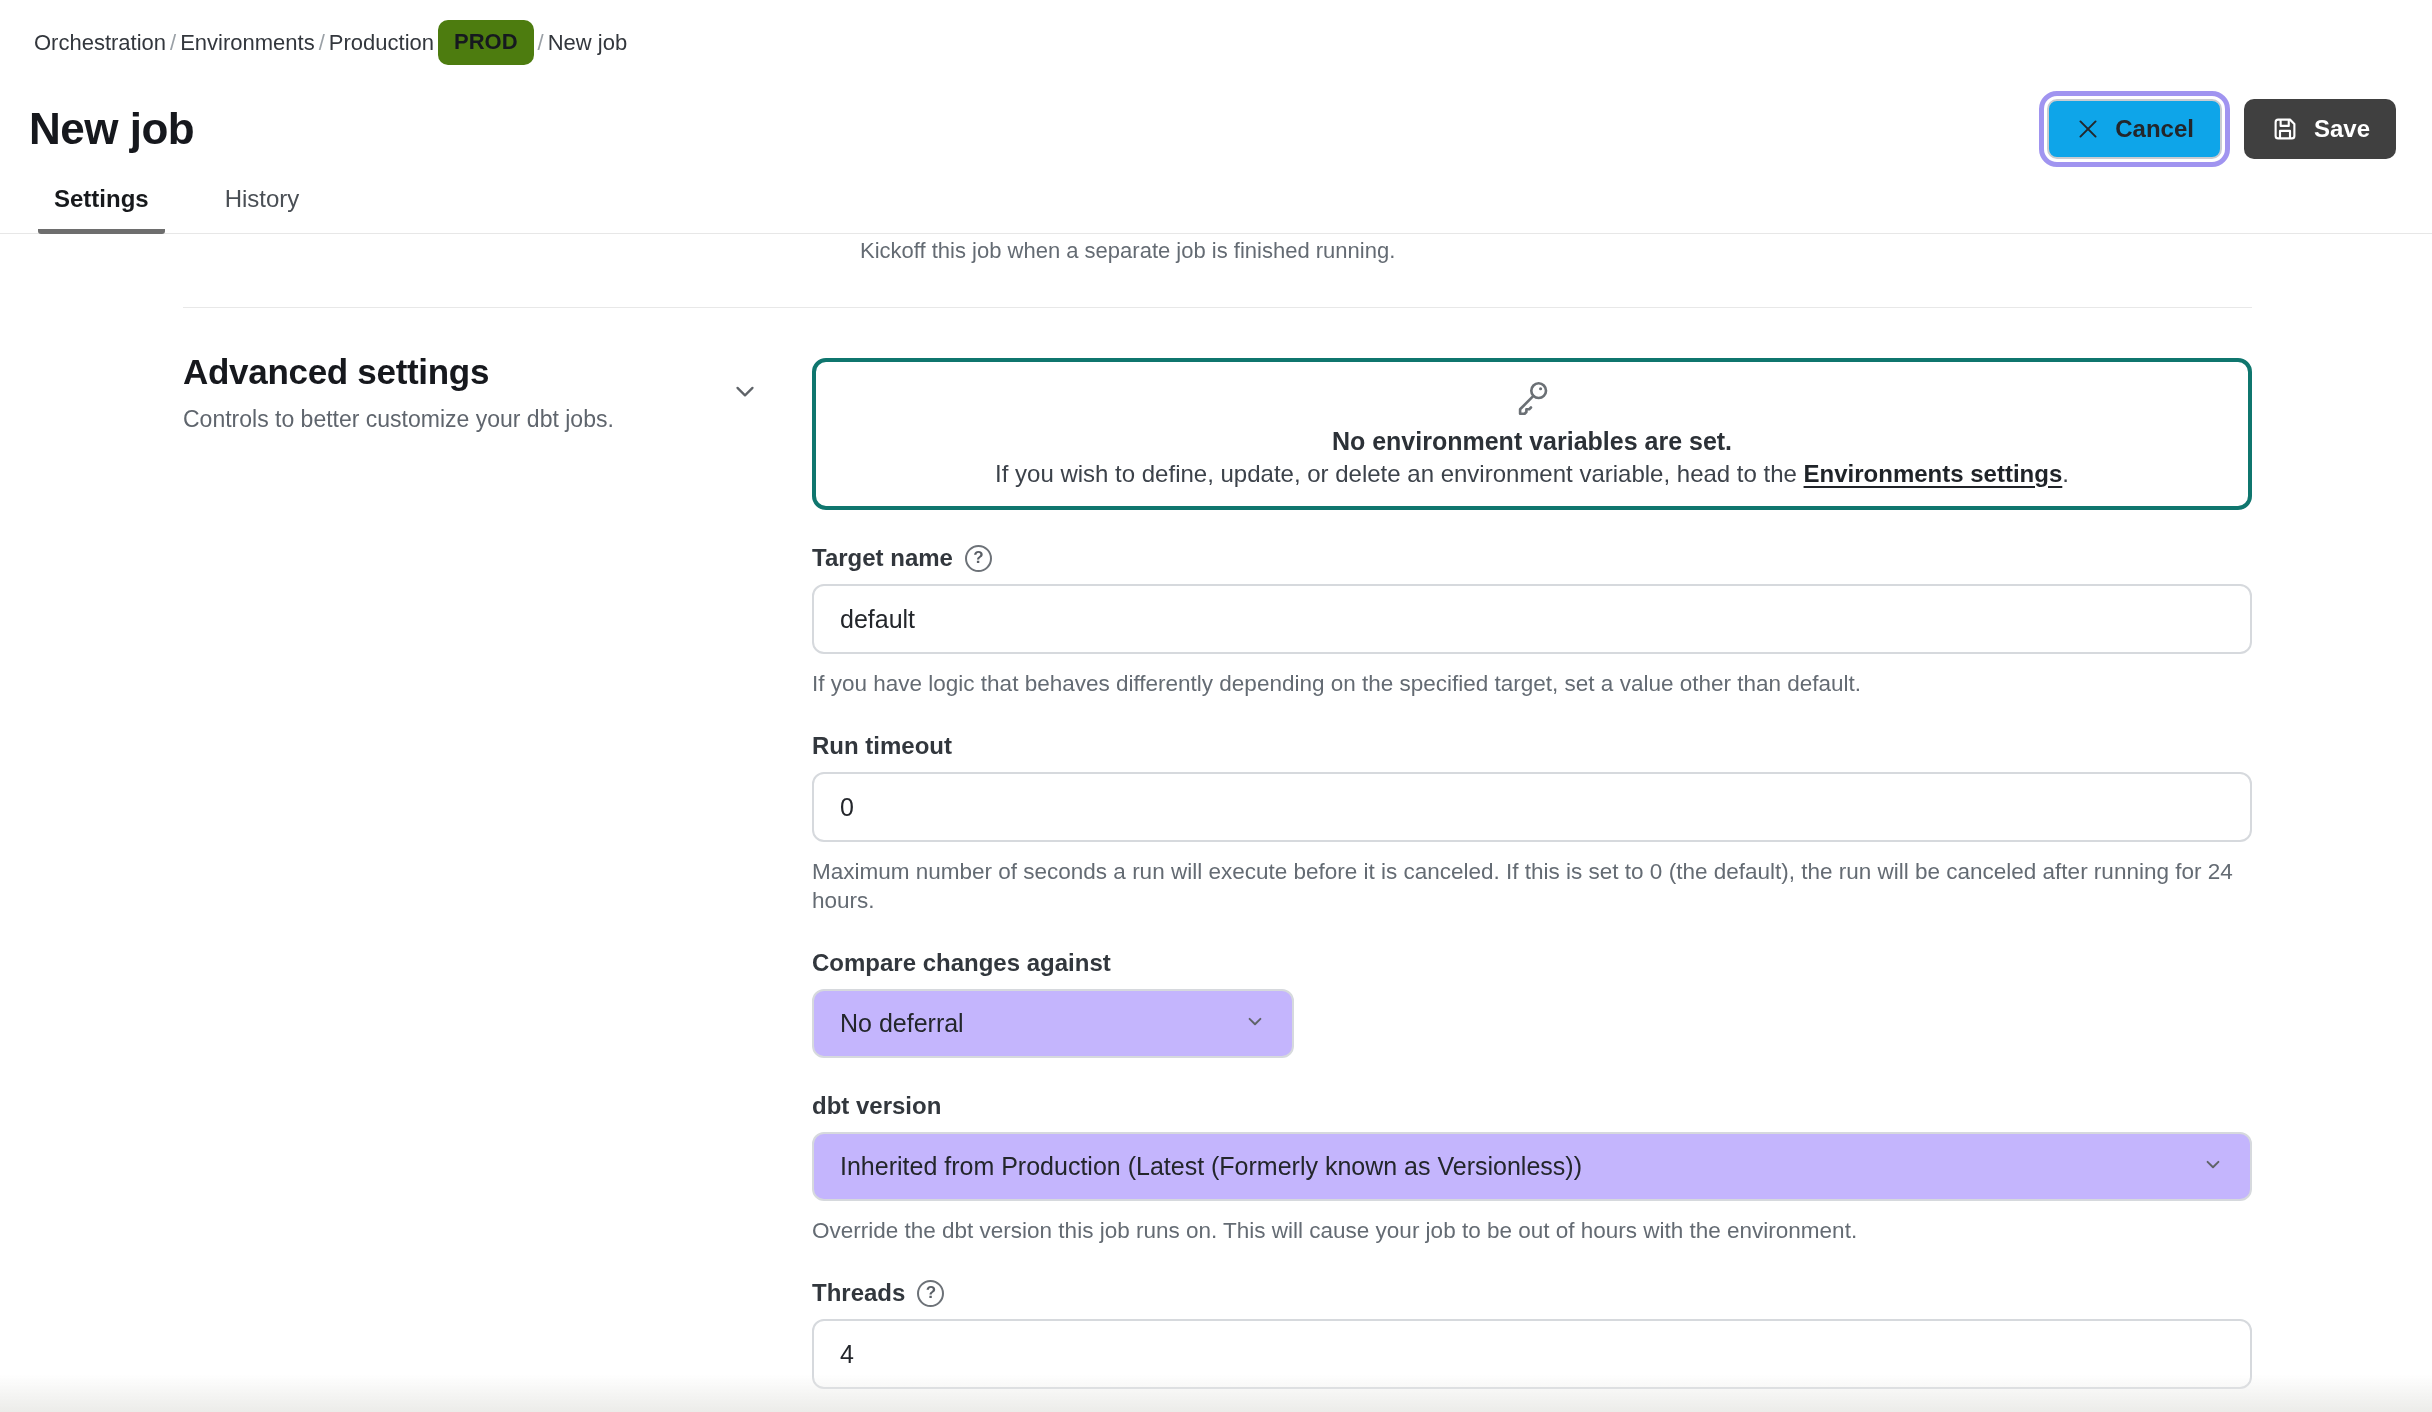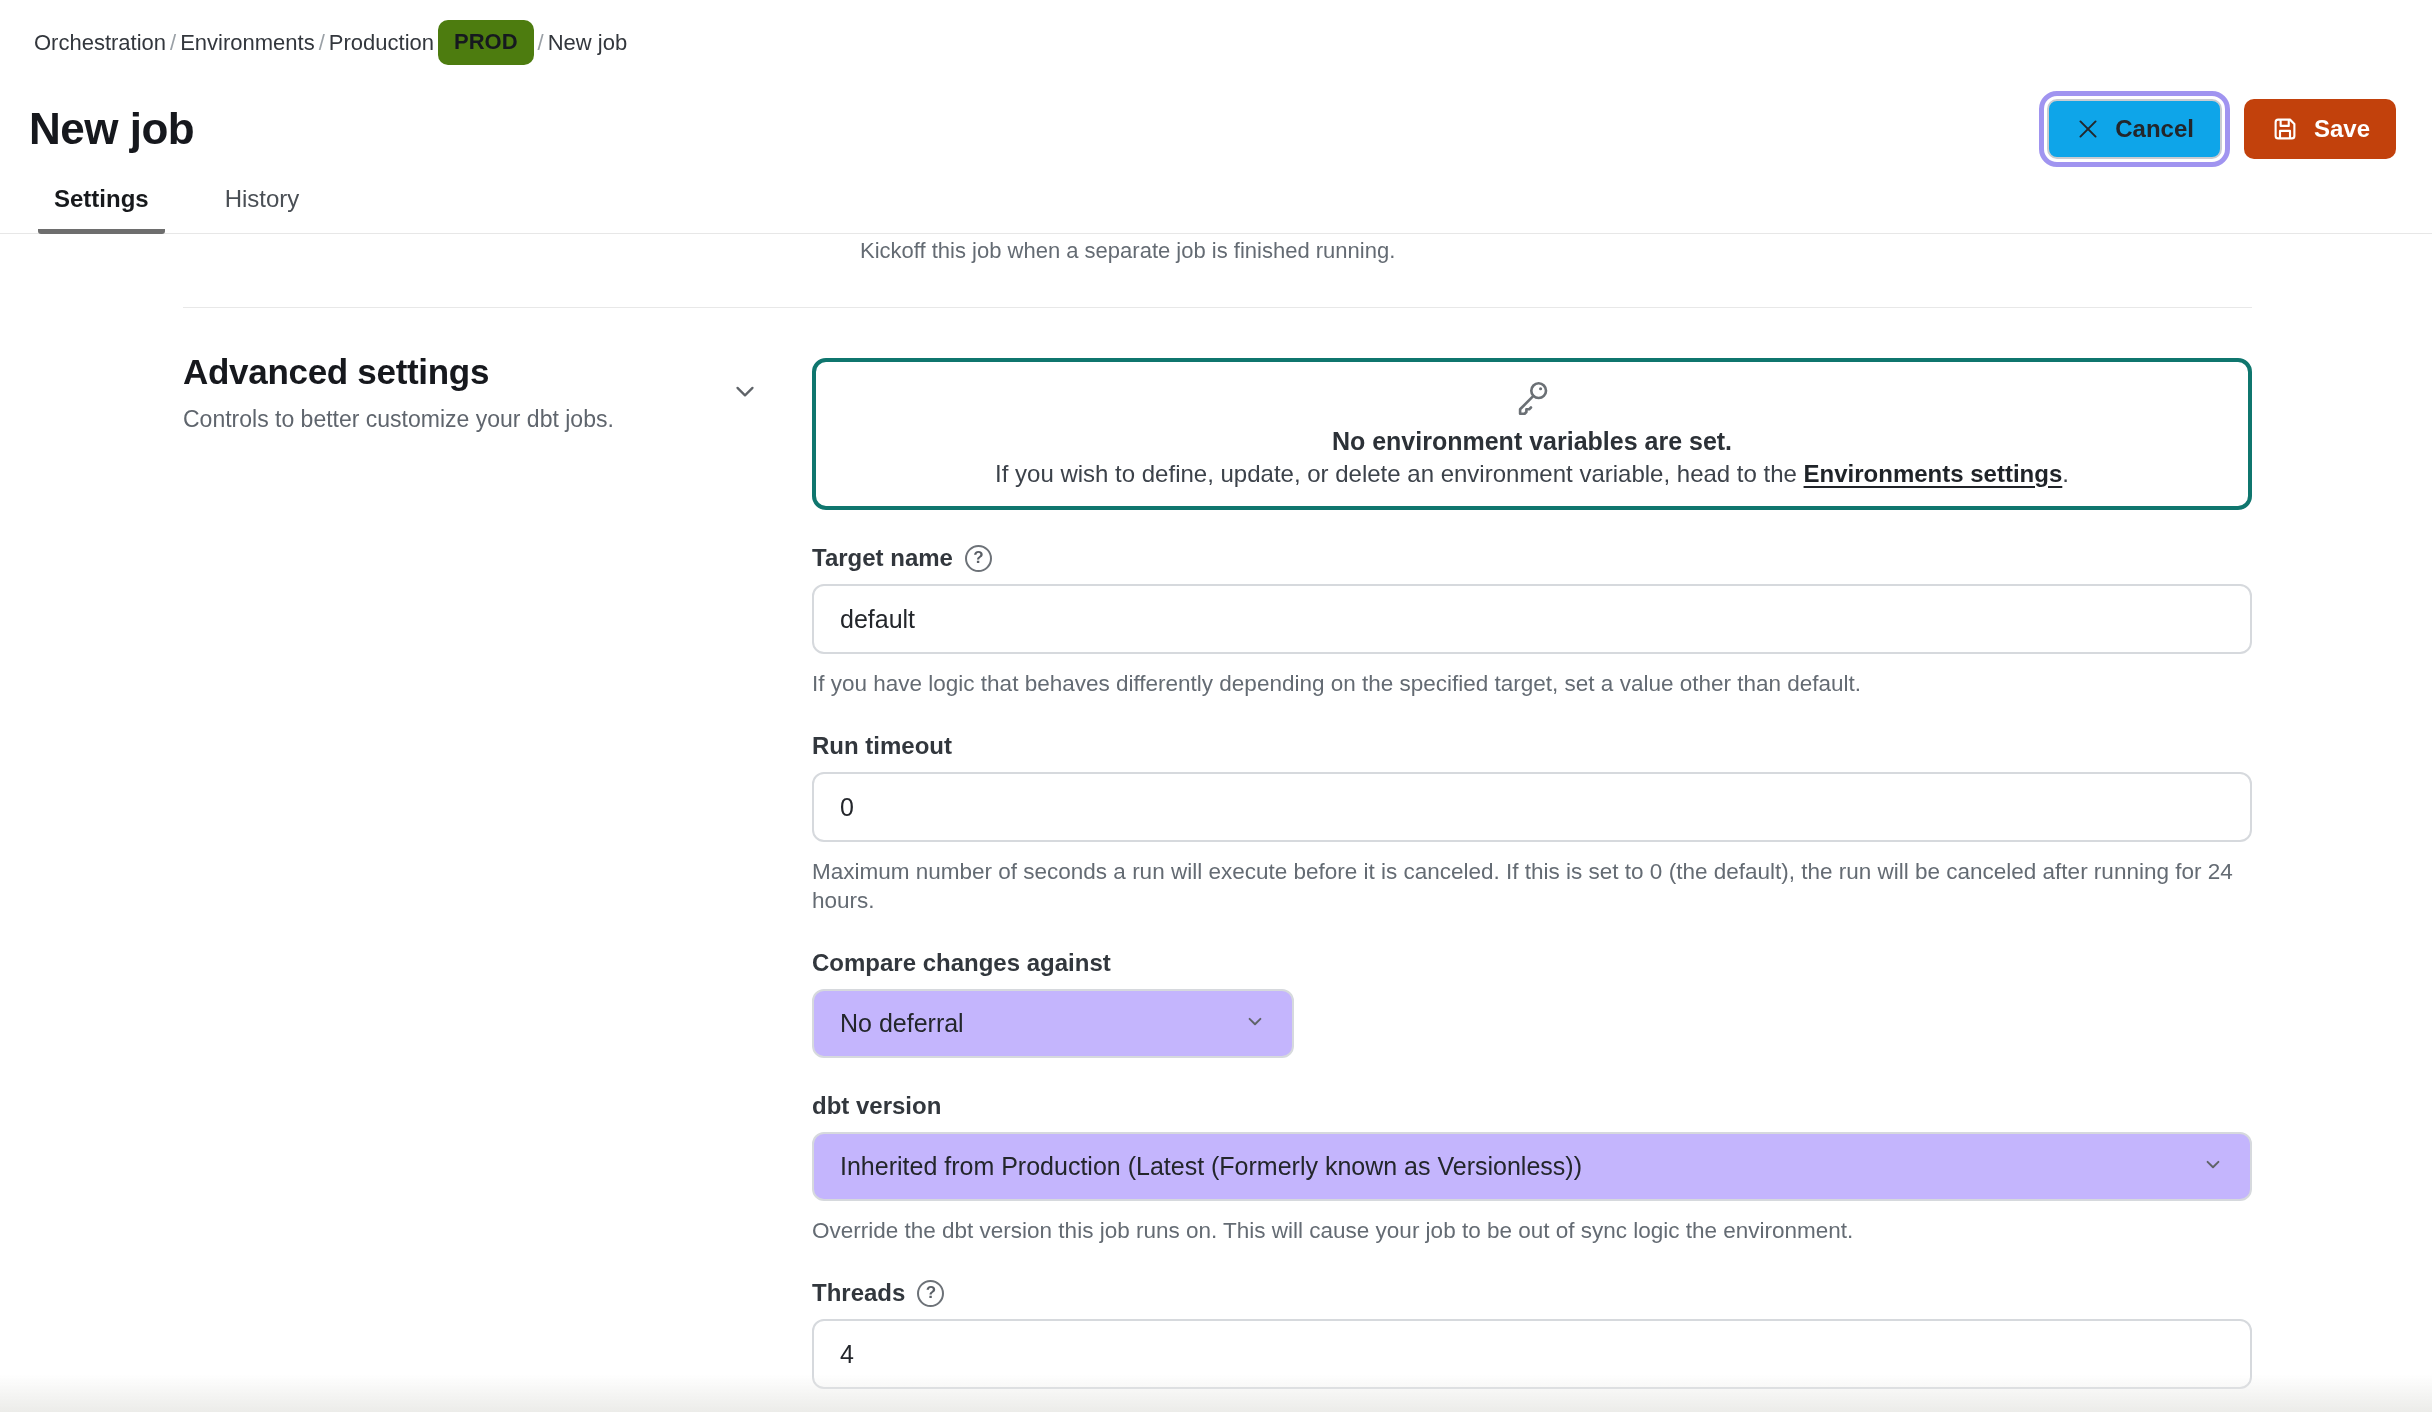--- a/index.html
+++ b/index.html
@@ -16,21 +16,21 @@
 
   .title-row { display:flex; justify-content:space-between; align-items:center;
                padding:0 36px 0 29px; margin-top:34px; }
   .page-title { font-size:44px; font-weight:700; color:#16181d; letter-spacing:-0.5px; }
   .actions { display:flex; align-items:center; gap:22px; }
   .btn { display:flex; align-items:center; gap:14px; height:60px; padding:0 26px;
          border-radius:10px; font-size:24px; font-weight:600; cursor:pointer; border:none;
          font-family:"Liberation Sans", sans-serif; }
   .btn-cancel { background:#0ea5e9; color:#23262b; border:2px solid #c9ccd1;
                 outline:5px solid #a094f0; outline-offset:3px; }
-  .btn-save { background:#c2410c; color:#ffffff; }
+  .btn-save { background:#404040; color:#ffffff; }
   .icon-16 { width:26px; height:26px; display:block; }
   .icon-20 { width:30px; height:30px; display:block; }
 
   .tabs { display:flex; gap:44px; padding:0 36px 0 38px; margin-top:16px;
           border-bottom:1px solid #e7e7e7;text-align:center; }
   .tab { font-size:24px; color:#4a4f55; padding:10px 16px 16px; cursor:pointer;
          border-bottom:5px solid transparent; margin-bottom:-1px; }
   .tab.active { color:#17191c; font-weight:600; border-bottom-color:#6e6e6e;
                 border-bottom-left-radius:3px; border-bottom-right-radius:3px; }
 
@@ -183,21 +183,21 @@
           <span>dbt version</span>
         </div>
         <div class="select">
           <span>Inherited from Production (Latest (Formerly known as Versionless))</span>
           <span>
             <svg viewBox="0 0 24 24" width="26" height="26" fill="none" stroke="#5f6368" stroke-width="1.8" stroke-linecap="round" stroke-linejoin="round">
               <polyline points="7,10 12,15 17,10"></polyline>
             </svg>
           </span>
         </div>
-        <p class="hint">Override the dbt version this job runs on. This will cause your job to be out of sync logic the environment.</p>
+        <p class="hint">Override the dbt version this job runs on. This will cause your job to be out of hours with the environment.</p>
       </div>
 
       <div class="field">
         <div class="field-label">
           <span>Threads</span>
           <span class="help-icon">?</span>
         </div>
         <input class="text-input" type="text" value="4" style="">
         
       </div>

